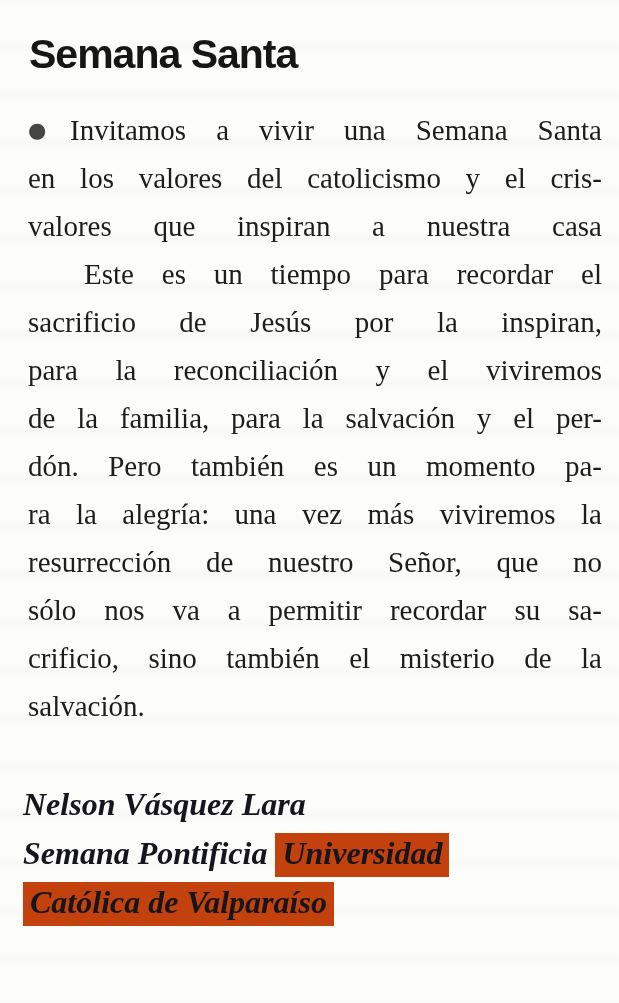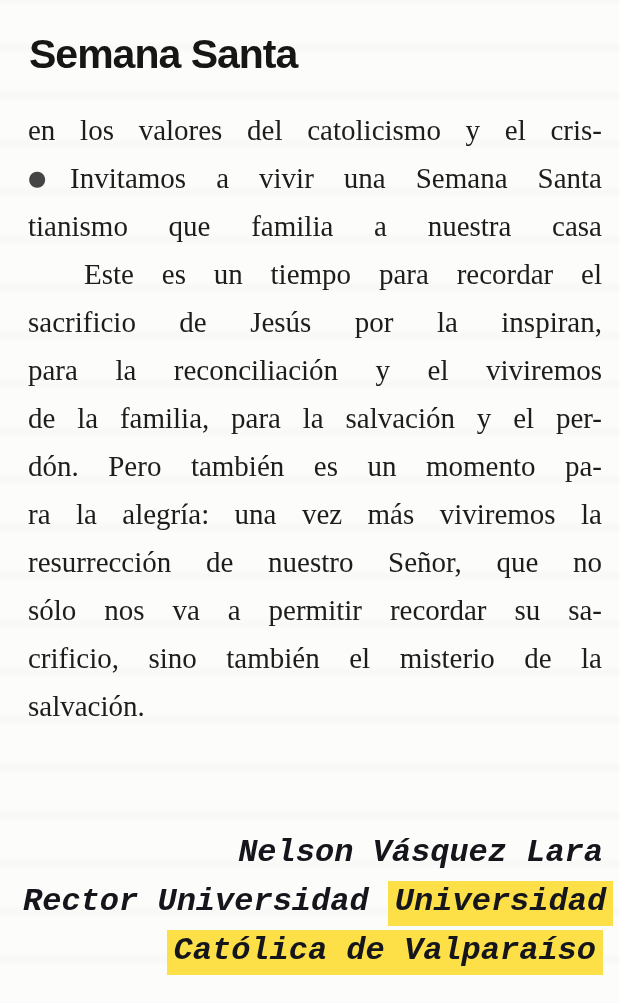--- a/index.html
+++ b/index.html
@@ -58,59 +58,59 @@
     font-size: 21px;
     color: #454545;
     vertical-align: 3px;
     margin-right: 1px;
     font-family: "DejaVu Sans", sans-serif;
   }
 
   .signature {
     position: absolute;
     right: 16px;
-    top: 828px;
+    top: 780px;
     width: 580px;
-    text-align: right;
-    font-family: Liberation Mono, monospace;
+    text-align: left;
+    font-family: Liberation Serif, serif;
     font-style: italic;
     font-weight: bold;
     font-size: 32px;
     line-height: 49px;
     color: #15151c;
   }
   .sig-line { white-space: nowrap; }
 
   .hl {
-    background: #fde047;
+    background: #c2410c;
     padding: 2px 7px 6px 7px;
   }
 </style>
 </head>
 <body>
 
 <div class="page">
 
   <h1 class="headline">Semana Santa</h1>
 
   <div class="body-block">
+    <div class="line"><span class="bullet">●</span><span>Invitamos a vivir una Semana Santa</span></div>
     <div class="line">en los valores del catolicismo y el cris-</div>
-    <div class="line"><span class="bullet">●</span><span>Invitamos a vivir una Semana Santa</span></div>
-    <div class="line">tianismo que familia a nuestra casa</div>
+    <div class="line">valores que inspiran a nuestra casa</div>
     <div class="line indent">Este es un tiempo para recordar el</div>
     <div class="line">sacrificio de Jesús por la inspiran,</div>
     <div class="line">para la reconciliación y el viviremos</div>
     <div class="line">de la familia, para la salvación y el per-</div>
     <div class="line">dón. Pero también es un momento pa-</div>
     <div class="line">ra la alegría: una vez más viviremos la</div>
     <div class="line">resurrección de nuestro Señor, que no</div>
     <div class="line">sólo nos va a permitir recordar su sa-</div>
     <div class="line">crificio, sino también el misterio de la</div>
     <div class="line end">salvación.</div>
   </div>
 
   <div class="signature">
     <div class="sig-line">Nelson Vásquez Lara</div>
-    <div class="sig-line"><span>Rector Universidad</span> <span class="hl">Universidad</span></div>
+    <div class="sig-line"><span>Semana Pontificia</span> <span class="hl">Universidad</span></div>
     <div class="sig-line"><span class="hl">Católica de Valparaíso</span></div>
   </div>
 
 </div>
 
 </body></html>

